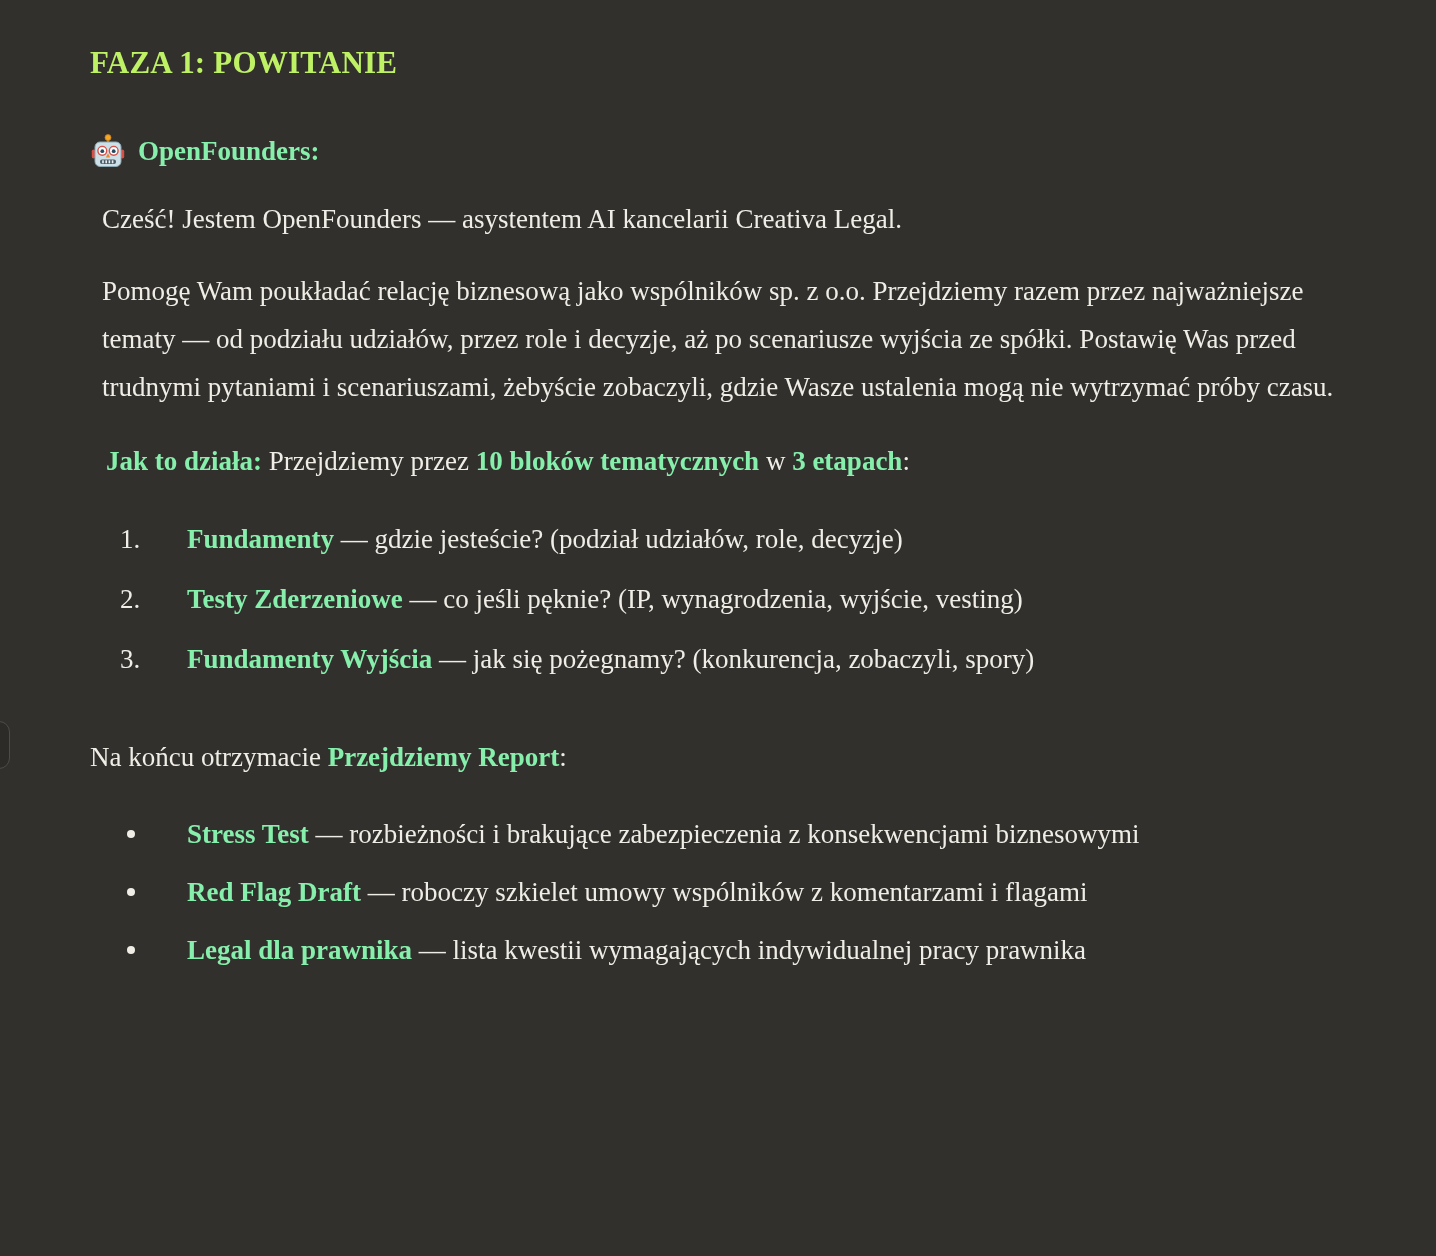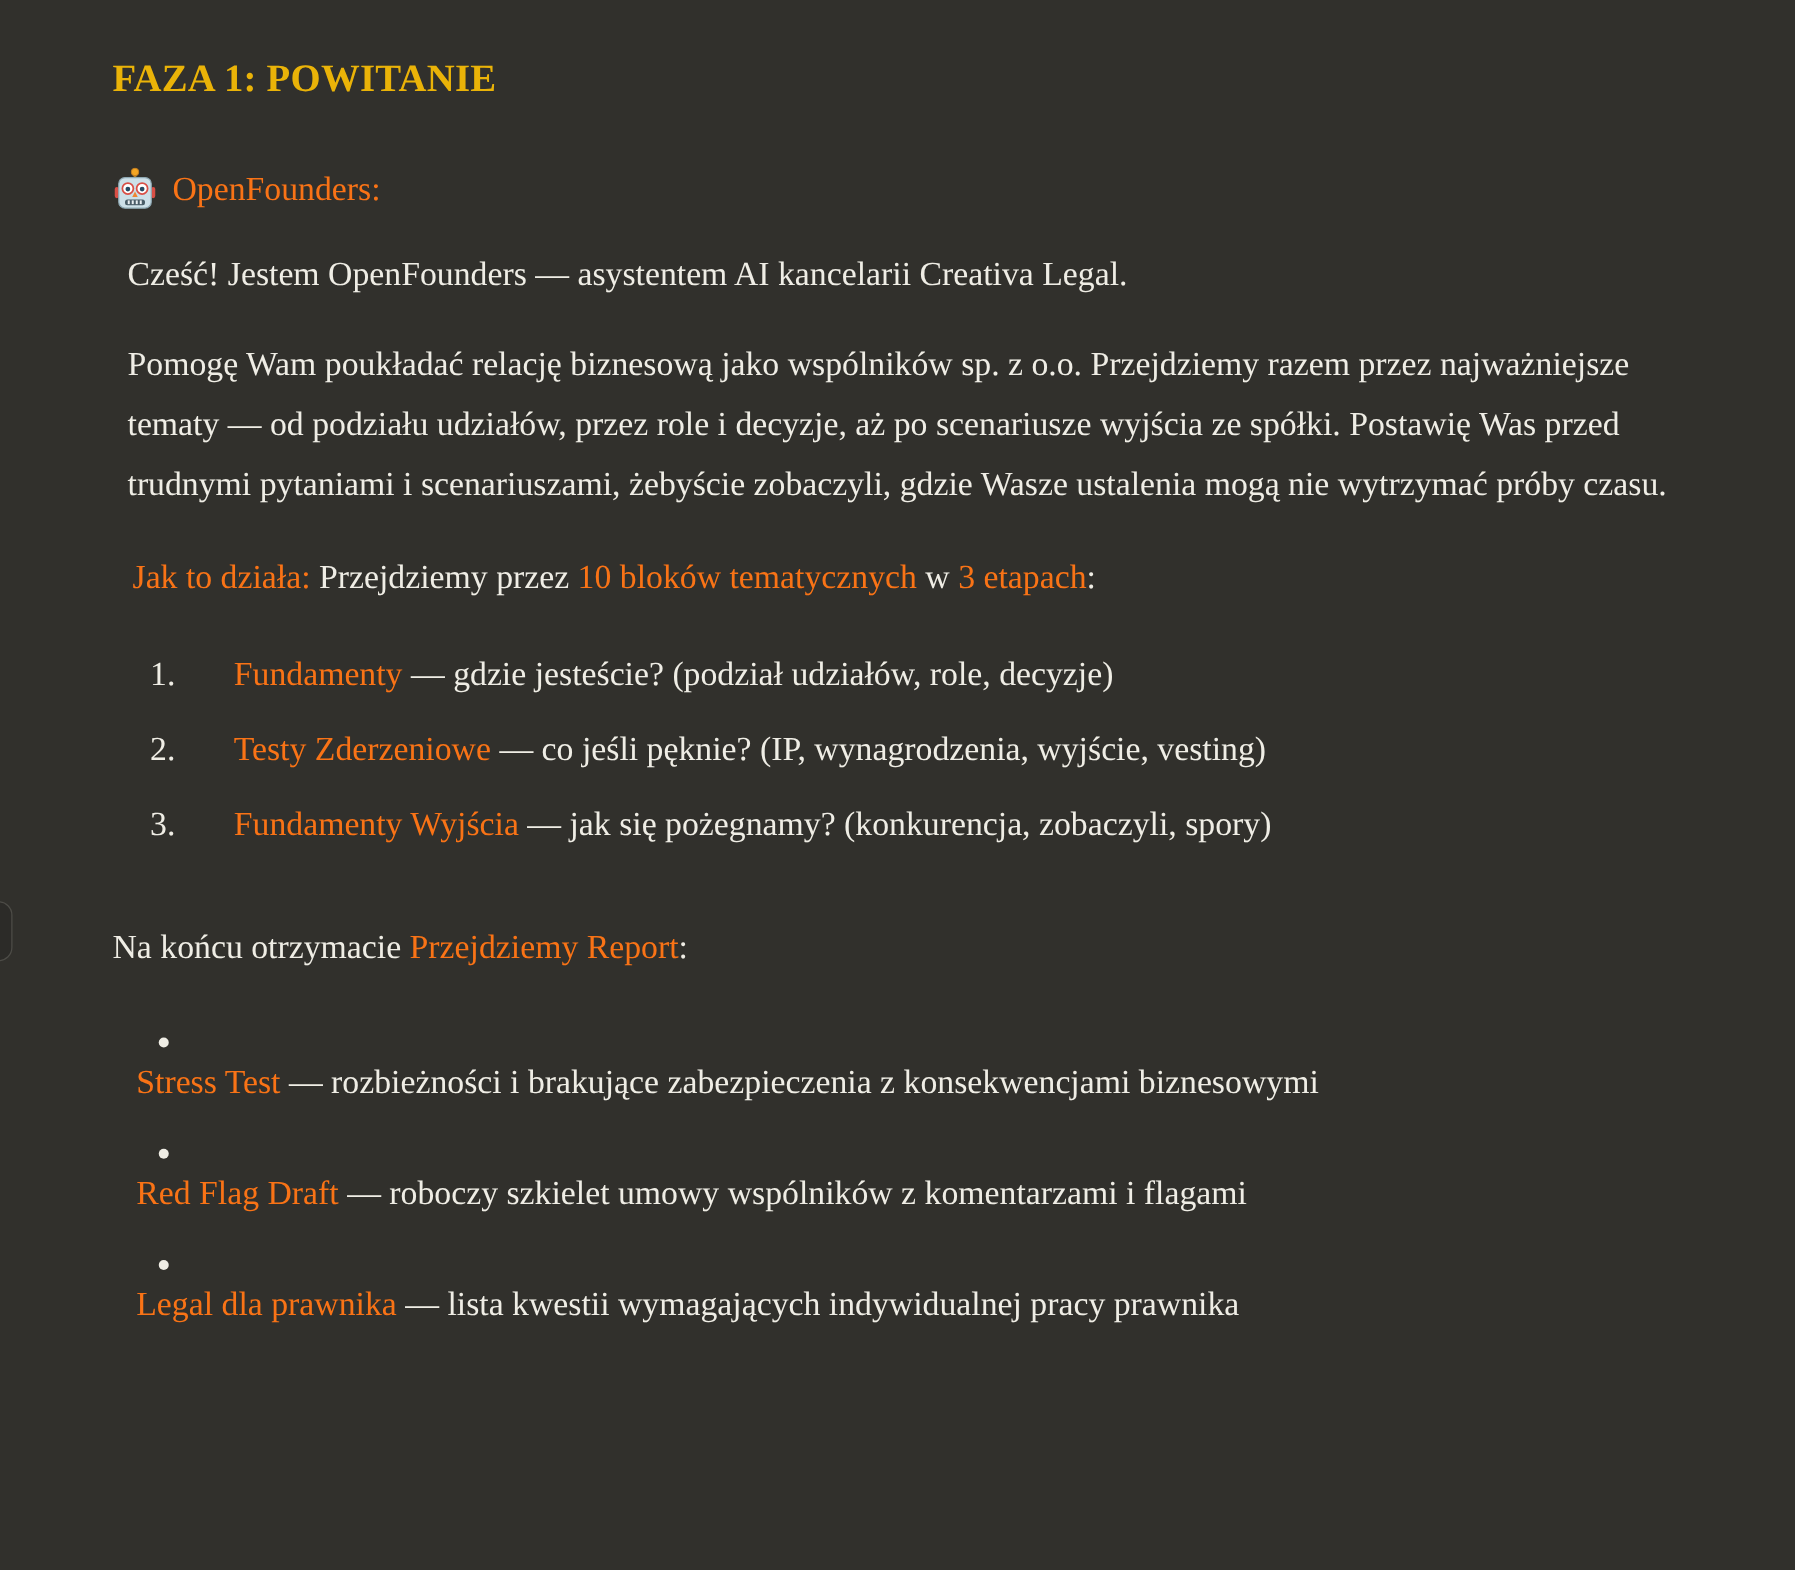--- a/index.html
+++ b/index.html
@@ -15,62 +15,61 @@
     font-size: 27px;
   }
   .doc {
     padding: 44px 90px 20px 90px;
   }
   h3.phase-heading {
     margin: 0;
     font-size: 31px;
     line-height: 38px;
     font-weight: 700;
-    color: #eab308;
+    color: #bef264;
     letter-spacing: 0.2px;
   }
   .speaker {
     margin: 49px 0 0 0;
     display: flex;
     align-items: center;
     gap: 12px;
     line-height: 40px;
     font-weight: 700;
     color: #f8f7f1;
   }
   .speaker .emoji { display: inline-flex; width: 36px; height: 36px; }
   .speaker .emoji svg { width: 36px; height: 36px; }
   p.body-par {
     margin: 24px 0 0 12px;
     line-height: 48px;
   }
   p.how-par { margin: 26px 0 0 16px; line-height: 48px; }
   p.report-par { margin: 50px 0 0 0; line-height: 48px; }
-  strong { font-weight: 400; color: #f97316; }
+  strong { font-weight: 700; color: #86efac; }
   ol.stages, ul.report {
     list-style: none;
     margin: 30px 0 0 0;
     padding: 0;
   }
   ol.stages li {
     display: flex;
     line-height: 48px;
     margin: 0 0 12px 0;
   }
   ol.stages .num {
     flex: 0 0 48px;
     margin-left: 30px;
     text-align: left;
   }
   ul.report { margin-top: 26px; }
   ul.report li {
     display: flex;
     line-height: 54px;
     margin: 0 0 4px 0;
-    flex-direction: column;
   }
   ul.report .dot {
     flex: 0 0 8px;
     width: 8px;
     height: 8px;
     border-radius: 50%;
     background: #efede5;
     margin: 23px 33px 0 37px;
   }
   .li-body { flex: 1 1 auto; margin-left: 19px; }

